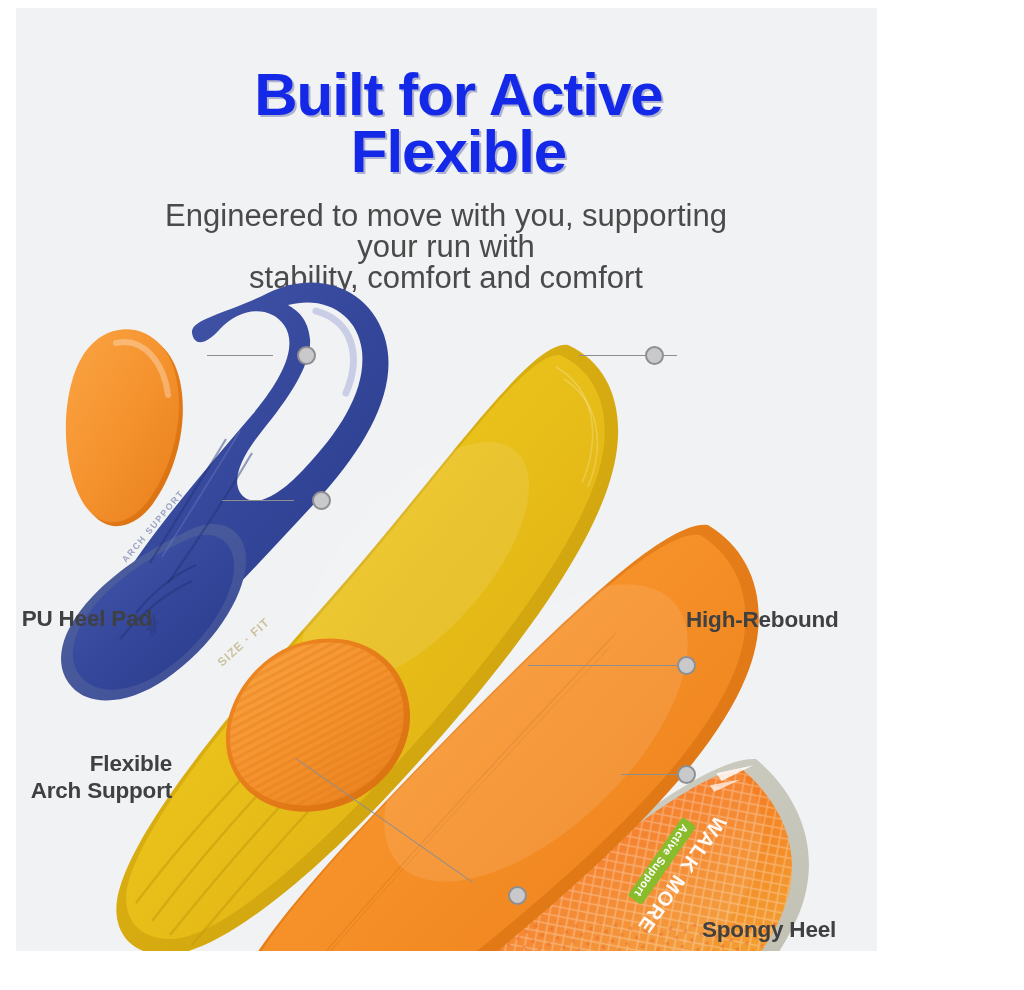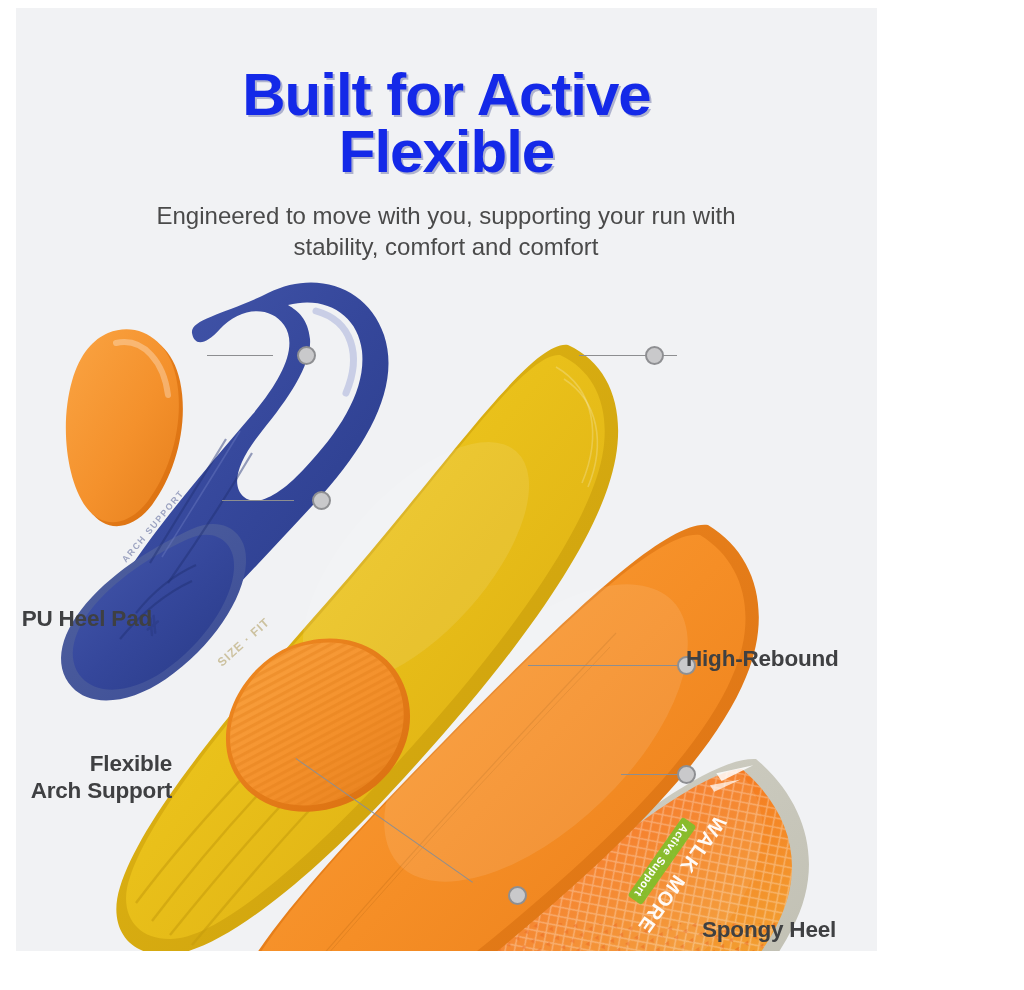--- a/index.html
+++ b/index.html
@@ -6,27 +6,27 @@
   body{width:1024px;height:990px;overflow:hidden;
        font-family:"Liberation Sans",sans-serif;}
 
   #page{position:relative;width:1024px;height:990px;background:#ffffff;}
 
   
   #panel{position:absolute;left:16px;top:8px;width:861px;height:943px;
          background:#f1f2f4;overflow:hidden;}
 
   
-  #headline{position:absolute;left:0;top:58px;width:861px;text-align:center;
+  #headline{position:absolute;left:12px;top:58px;width:861px;text-align:center;
             font-size:60px;line-height:57px;font-weight:bold;
             color:#1429e8;letter-spacing:-1px;
             text-shadow:2px 2px 0 rgba(20,30,120,.30);}
   #headline span{display:block;}
   #subhead{position:absolute;left:120px;top:192px;width:620px;text-align:center;
-           font-size:24px;line-height:31px;color:#4a4a4a;font-weight:400;}
+           font-size:31px;line-height:31px;color:#4a4a4a;font-weight:400;}
   #subhead span{display:block;}
 
   
   #stage{position:absolute;left:0;top:255px;width:861px;height:690px;}
   #art{position:absolute;left:0;top:0;}
 
   
   .callout{position:absolute;font-weight:bold;color:#3f4042;
            font-size:22.5px;line-height:27px;letter-spacing:-.2px;}
   .callout .ln{display:block;white-space:nowrap;}
@@ -35,21 +35,21 @@
 
   .dot{position:absolute;width:19px;height:19px;border-radius:50%;
        background:#c9c9cb;border:2px solid #8e8f92;box-sizing:border-box;}
 
   .leader{position:absolute;height:0;border-top:1.4px solid #8d8e90;
           transform-origin:0 0;}
 
   
   #lb-pu       {left:-724px;top:342px;width:860px;}
   #lb-arch     {left:-704px;top:487px;width:860px;}
-  #lb-hre      {left:670px;top:343px;width:300px;margin-top:39px;}
+  #lb-hre      {left:670px;top:343px;width:300px;}
   #lb-spongy   {left:686px;top:653px;width:300px;}
 </style>
 </head>
 <body>
 
 <div id="page">
   <div id="panel">
 
     <div id="headline">
       <span>Built for Active</span>

